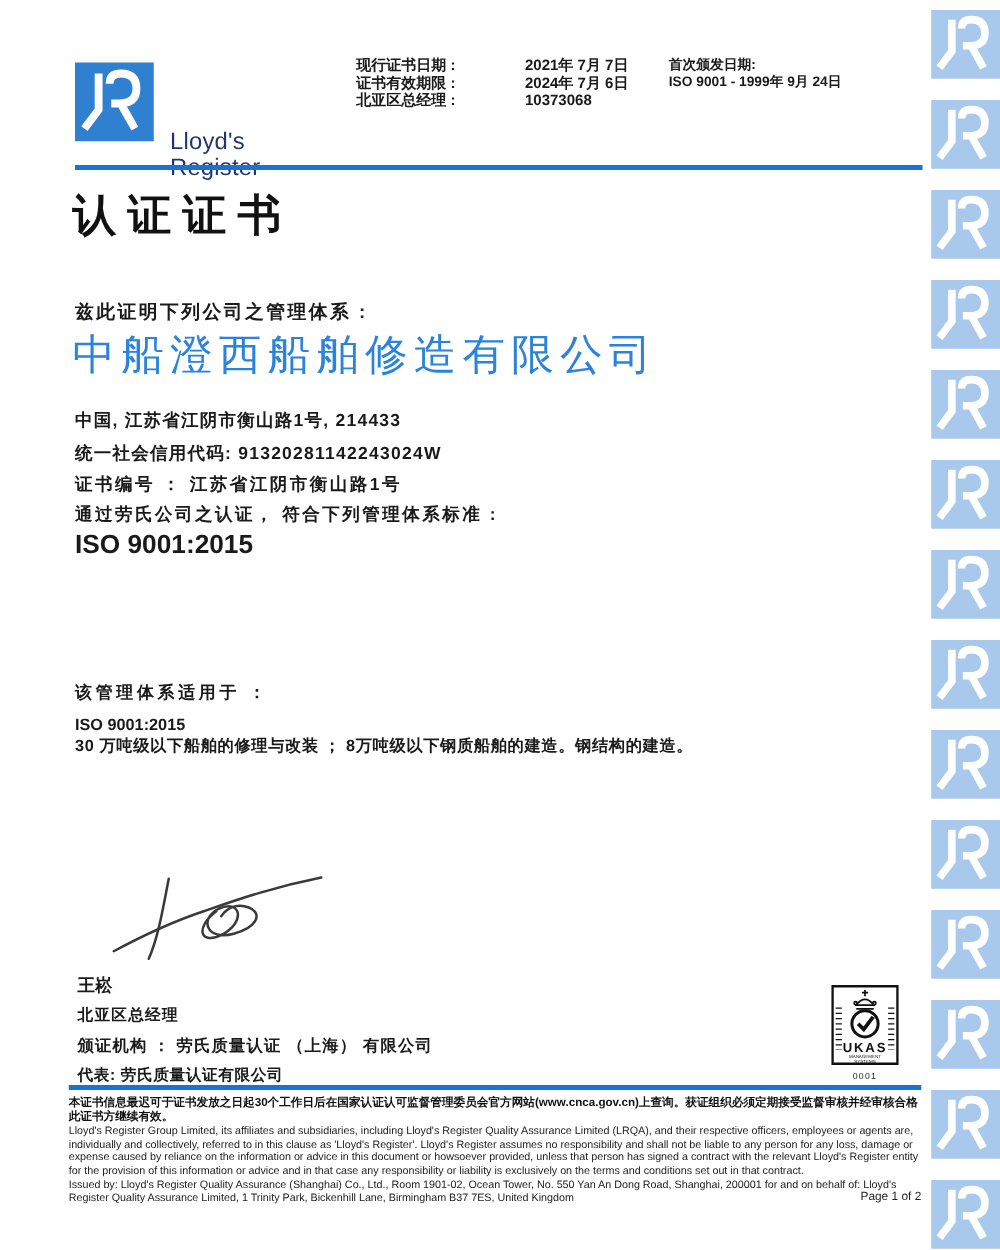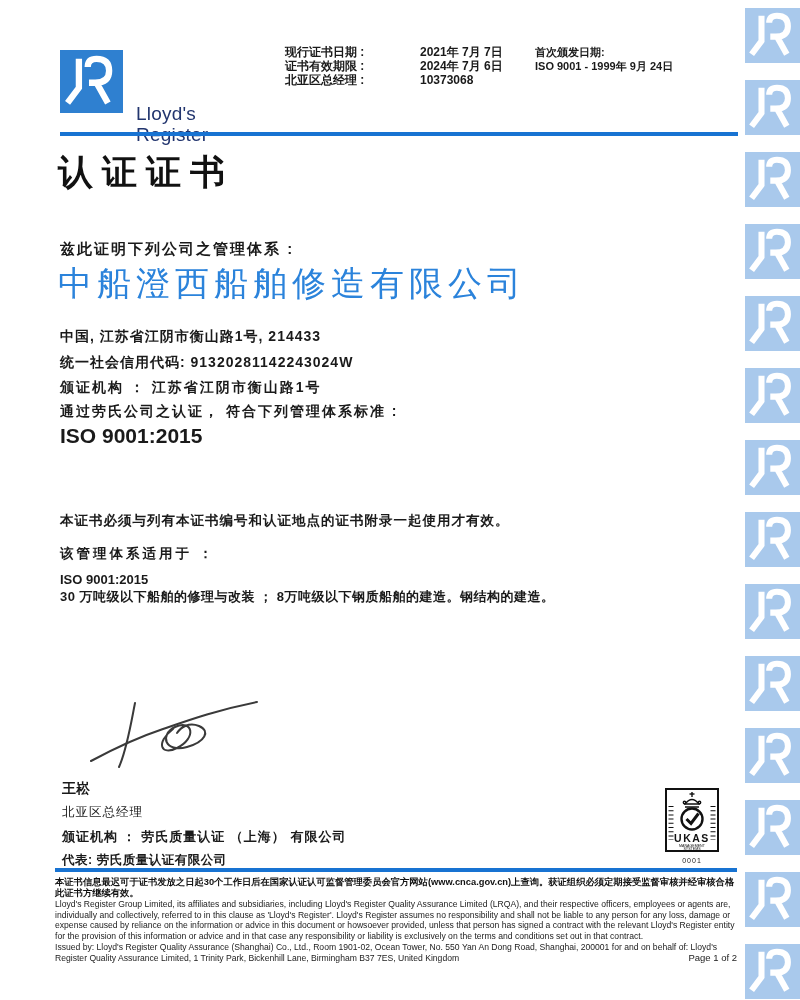--- a/index.html
+++ b/index.html
@@ -52,21 +52,21 @@
   .std2 { top: 447px; }
   .certno { left: 60px; top: 481px; }
   .validity { left: 60px; top: 512px; font-size: 13.5px; font-weight: bold; letter-spacing: 1px; }
   .scope-label { left: 60px; top: 545px; font-size: 13.5px; font-weight: bold; letter-spacing: 3px; }
   .scope-std { left: 60px; top: 572px; font-size: 13px; font-weight: bold; }
   .scope-text { left: 60px; top: 588px; font-size: 13px; font-weight: bold; letter-spacing: .5px; }
 
   
   .signature { left: 85px; top: 693px; }
   .sig-name { left: 62px; top: 780px; font-size: 14px; font-weight: bold; }
-  .sig-title { left: 62px; top: 804px; font-size: 12.5px; font-weight: normal; letter-spacing: 1px; }
+  .sig-title { left: 62px; top: 804px; font-size: 12.5px; font-weight: bold; letter-spacing: 1px; }
   .sig-issuer { left: 62px; top: 828px; font-size: 13px; font-weight: bold; letter-spacing: 1px; text-align: center; }
   .sig-behalf { left: 62px; top: 852px; font-size: 12.5px; font-weight: bold; letter-spacing: .5px; }
 
   
   .ukas { left: 664px; top: 788px; width: 56px; text-align: center; }
   .ukas-number { font-size: 7px; color: #222; margin-top: 1px; letter-spacing: 1px; }
 
   
   .footer { left: 55px; top: 877px; width: 686px; }
   .foot-cn { font-size: 9.3px; font-weight: bold; line-height: 10.5px; color: #111; }
@@ -116,24 +116,23 @@
   </div>
 
   <div class="abs rule rule1"></div>
 
   <div class="abs doc-title">认证证书</div>
 
   <div class="abs company">中船澄西船舶修造有限公司</div>
   <div class="abs intro">兹此证明下列公司之管理体系 :</div>
   <div class="abs line14 addr">中国, 江苏省江阴市衡山路1号, 214433</div>
   <div class="abs line14 credit">统一社会信用代码: 91320281142243024W</div>
-  <div class="abs line14 regaddr">颁证机构 ：  江苏省江阴市衡山路1号</div>
+  <div class="abs line14 regaddr">证书编号 ：  江苏省江阴市衡山路1号</div>
   <div class="abs line14 approval">通过劳氏公司之认证， 符合下列管理体系标准 :</div>
   <div class="abs standard std1">ISO 9001:2015</div>
-  <div class="abs validity">本证书必须与列有本证书编号和认证地点的证书附录一起使用才有效。</div>
   <div class="abs scope-label">该管理体系适用于 ：</div>
   <div class="abs scope-std">ISO 9001:2015</div>
   <div class="abs scope-text">30 万吨级以下船舶的修理与改装 ；  8万吨级以下钢质船舶的建造。钢结构的建造。</div>
 
   <div class="abs signature">
     <svg width="185" height="82" viewBox="0 0 185 82">
       <g stroke="#3a3a3a" stroke-width="2" fill="none" stroke-linecap="round">
         <path d="M6,68 C32,54 60,42 78,36 C104,27 132,17 172,9"></path>
         <path d="M50,10 C46,30 42,56 34,74"></path>
         <path d="M88,36 C70,50 76,63 92,55 C112,45 108,26 90,34 C74,42 80,60 102,54 C120,49 126,38 114,33 C104,29 96,34 92,40"></path>

